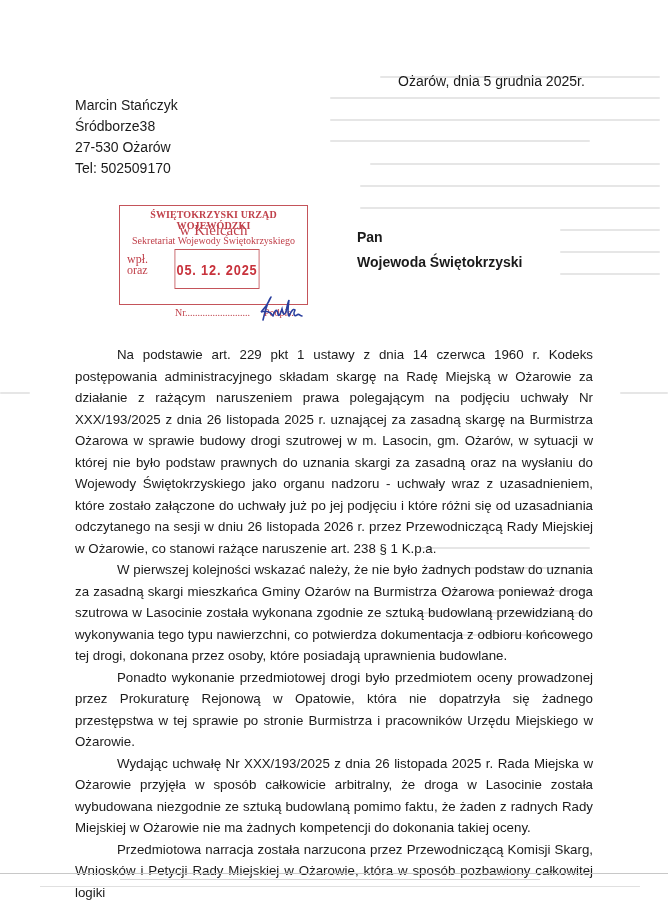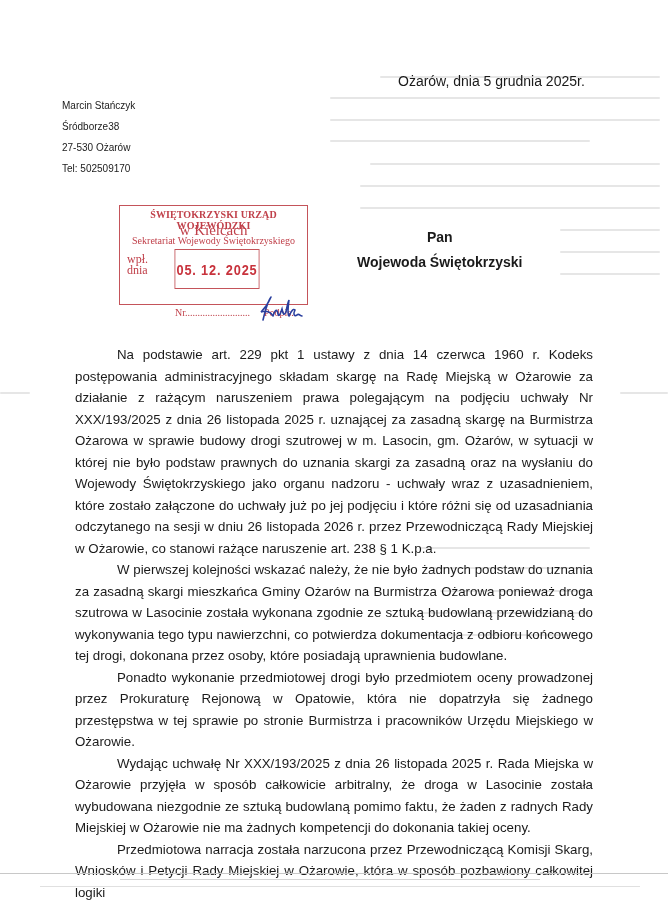--- a/index.html
+++ b/index.html
@@ -10,42 +10,42 @@
     color: #1a1a1a;
   }
   .ghost {
     position: absolute; left: 0; top: 0; width: 668px; height: 900px;
     pointer-events: none;
   }
   .ghost .gl { position: absolute; height: 2px; background: #e6e6e6; border-radius: 1px; }
   .date {
     position: absolute; left: 398px; top: 73px; font-size: 14px; text-align: center;
   }
-  .sender { position: absolute; left: 62px; top: 95px; font-size: 10px; }
+  .sender { position: absolute; left: 75px; top: 95px; font-size: 14px; }
   .sender div { height: 21px; line-height: 21px; }
   .stamp {
     position: absolute; left: 119px; top: 205px; width: 189px; height: 100px;
     border: 1.5px solid #c4545a; box-sizing: border-box; color: #c0404a;
     font-family: "Liberation Serif", serif;
   }
   .stamp .l1 { position: absolute; left: 0; right: 0; top: 3px; text-align: center; font-size: 10px; font-weight: bold; letter-spacing: 0.1px; }
   .stamp .l2 { position: absolute; left: 0; right: 0; top: 16px; text-align: center; font-size: 15px; }
   .stamp .l3 { position: absolute; left: 0; right: 0; top: 29px; text-align: center; font-size: 10px; }
   .stamp .wpl { position: absolute; left: 7px; top: 48px; font-size: 12px; line-height: 11px; }
   .stamp .datebox {
     position: absolute; left: 47px; top: 43px; width: 100px; height: 40px;
     border: 1px solid #c4545a; box-sizing: border-box;
     display: flex; align-items: center; justify-content: center;
     font-family: "Liberation Sans", sans-serif; font-size: 15px; letter-spacing: 1px; color: #c8323c;
     font-weight: bold; transform: scaleX(0.85);
   }
   .stamp .nr { position: absolute; left: 7px; top: 101px; font-size: 10px; margin-left: 48px; }
   .stamp .podpis { position: absolute; left: 100px; top: 101px; font-size: 10px; margin-left: 44px; }
   .stamp .sig { position: absolute; left: 137px; top: 88px; }
-  .recipient { position: absolute; left: 357px; top: 225px; font-size: 14px; font-weight: bold; text-align: center; }
+  .recipient { position: absolute; left: 357px; top: 225px; font-size: 14px; font-weight: bold; }
   .recipient div { height: 25px; line-height: 25px; }
   .body {
     position: absolute; left: 75px; top: 344px; width: 518px;
     font-size: 13.3px; line-height: 21.5px; text-align: justify;
   }
   .body p { margin: 0; text-indent: 42px; }
   .scanline { position: absolute; height: 1px; background: #bdbdbd; }
 </style>
 </head>
 <body>
@@ -78,21 +78,21 @@
   <div>27-530 Ożarów</div>
   <div>Tel: 502509170</div>
 </div>
 
 <div class="stamp">
   <div class="l1">ŚWIĘTOKRZYSKI URZĄD WOJEWÓDZKI</div>
   <div class="l2">w Kielcach</div>
   <div class="l3">Sekretariat Wojewody Świętokrzyskiego</div>
   <div class="wpl">
     <div>wpł.</div>
-    <div>dnia</div>
+    <div>oraz</div>
   </div>
   <div class="datebox">05. 12. 2025</div>
   <div class="nr">Nr..........................</div>
   <div class="podpis">Podpis.</div>
   <svg class="sig" width="46" height="30" viewBox="0 0 46 30">
     <path d="M6 26 C8 18, 10 8, 14 3 M14 3 C11 10, 6 16, 4 18 C9 16, 14 18, 16 22 M16 22 C18 16, 20 14, 21 20 C22 24, 24 18, 25 15 C26 20, 27 22, 29 18 C30 12, 31 8, 32 6 C31 14, 30 20, 32 22 C34 18, 36 14, 38 16 C36 20, 37 23, 40 21 C42 19, 43 22, 45 22" stroke="#2a3f9e" stroke-width="1.6" fill="none" stroke-linecap="round"></path>
   </svg>
 </div>
 
 <div class="recipient">

